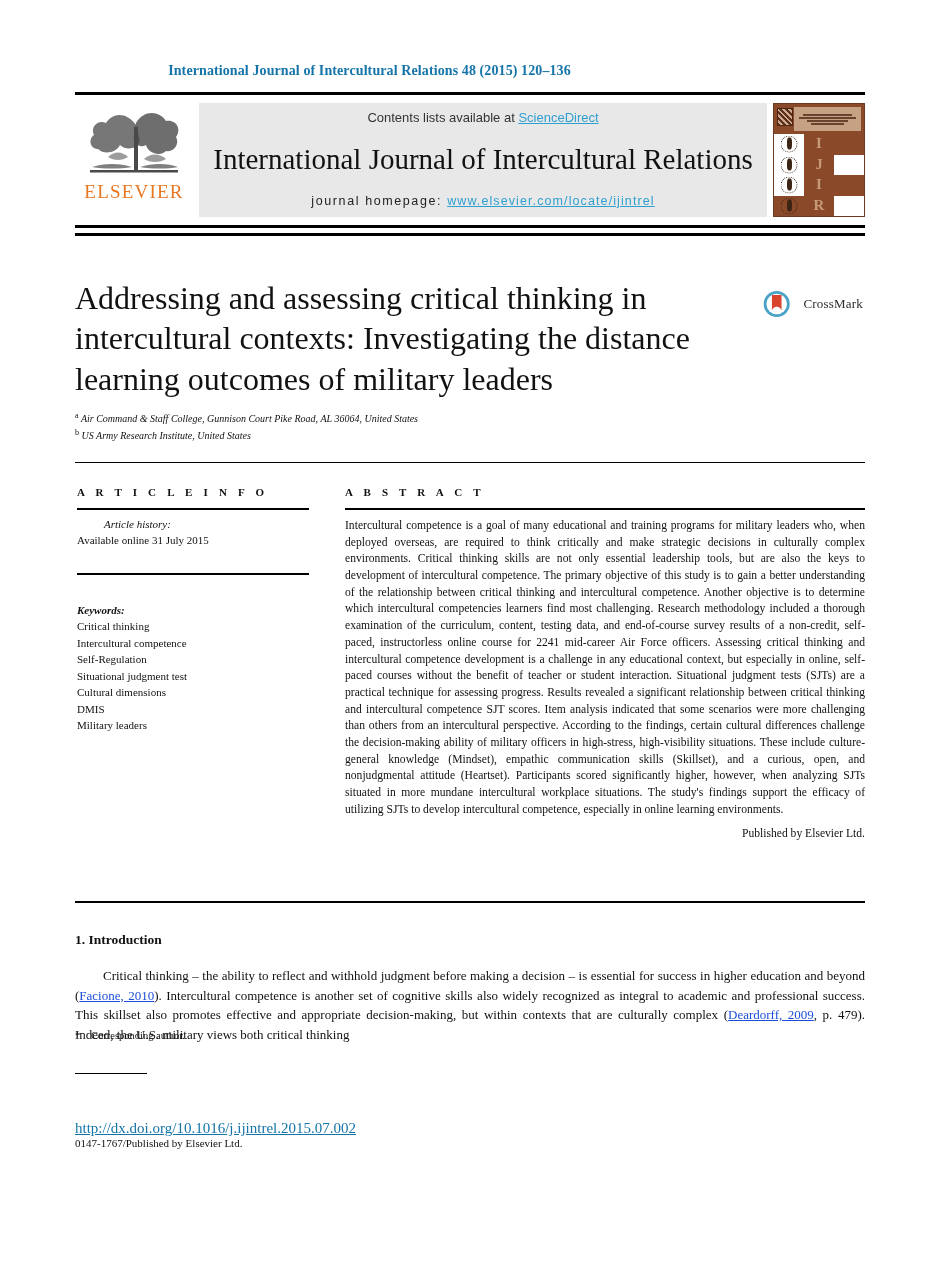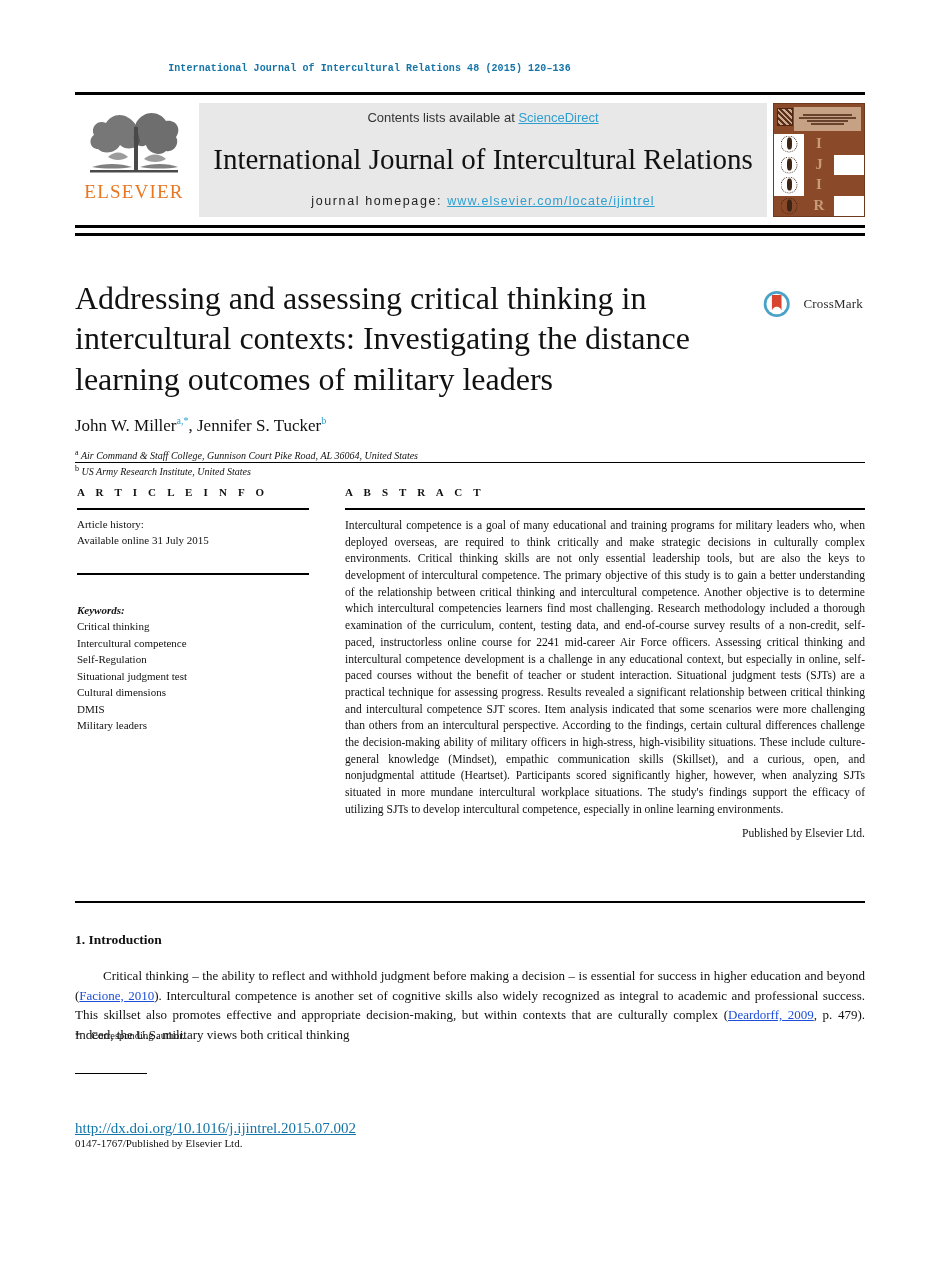--- a/index.html
+++ b/index.html
@@ -22,23 +22,23 @@
     box-sizing: border-box;
   }
 
   
   .running-head {
     position: absolute;
     top: 63px;
     left: 0;
     width: 739px;
     text-align: center;
-    font-family: Liberation Mono, monospace;
+    font-family: Liberation Serif, serif;
     font-weight: bold;
-    font-size: 10px;
+    font-size: 14px;
     color: #1574a8;
     letter-spacing: 0.1px;
   }
 
   
   .masthead {
     position: absolute;
     top: 92px;
     left: 75px;
     width: 790px;
@@ -207,21 +207,21 @@
     color:#111;
   }
   .info-hr { border-top:2px solid #000; margin-top:10px; }
   .info-body {
     font-family:"Liberation Serif", serif;
     font-size: 11px;
     line-height:1.45;
     color:#111;
     margin-top:7px;
   }
-  .info-body .lab { display:block; }
+  .info-body .lab { font-style: italic; display:block;margin-left:27px; }
   .info-hr2 { border-top:2px solid #000; margin-top:24px; }
   .kw-block { margin-top:27px; font-family:"Liberation Serif",serif; font-size:11px; line-height:1.5; color:#111; }
   .kw-block .lab { font-style: italic; font-weight:bold; display:block; }
   .kw-list { list-style:none; margin:0; padding:0; }
 
   
   .abs-col { position:absolute; top:486px; left:345px; width:520px; }
   .abs-hr { border-top:2px solid #000; margin-top:10px; }
   .abs-text {
     margin-top:8px;
@@ -366,23 +366,20 @@
           <div class="cc white"></div>
         </div>
       </div>
     </div>
   </div>
 
   <div class="masthead-rule-bottom"></div>
 
   <div class="title-block">
     <h1 class="paper-title">Addressing and assessing critical thinking in intercultural contexts: Investigating the distance learning outcomes of military leaders</h1>
-    <div class="authors">
-      <span>John W. Miller</span><sup>a,*</sup>, <span>Jennifer S. Tucker</span><sup>b</sup>
-    </div>
     <div class="affiliations">
       <div><sup>a</sup> <span>Air Command &amp; Staff College, Gunnison Court Pike Road, AL 36064, United States</span></div>
       <div><sup>b</sup> <span>US Army Research Institute, United States</span></div>
     </div>
   </div>
 
   <div class="crossmark">
     <svg class="cm-badge" viewBox="0 0 40 40">
       <circle cx="20" cy="20" r="19" fill="#4aa3c7"></circle>
       <circle cx="20" cy="20" r="15" fill="#ffffff"></circle>

